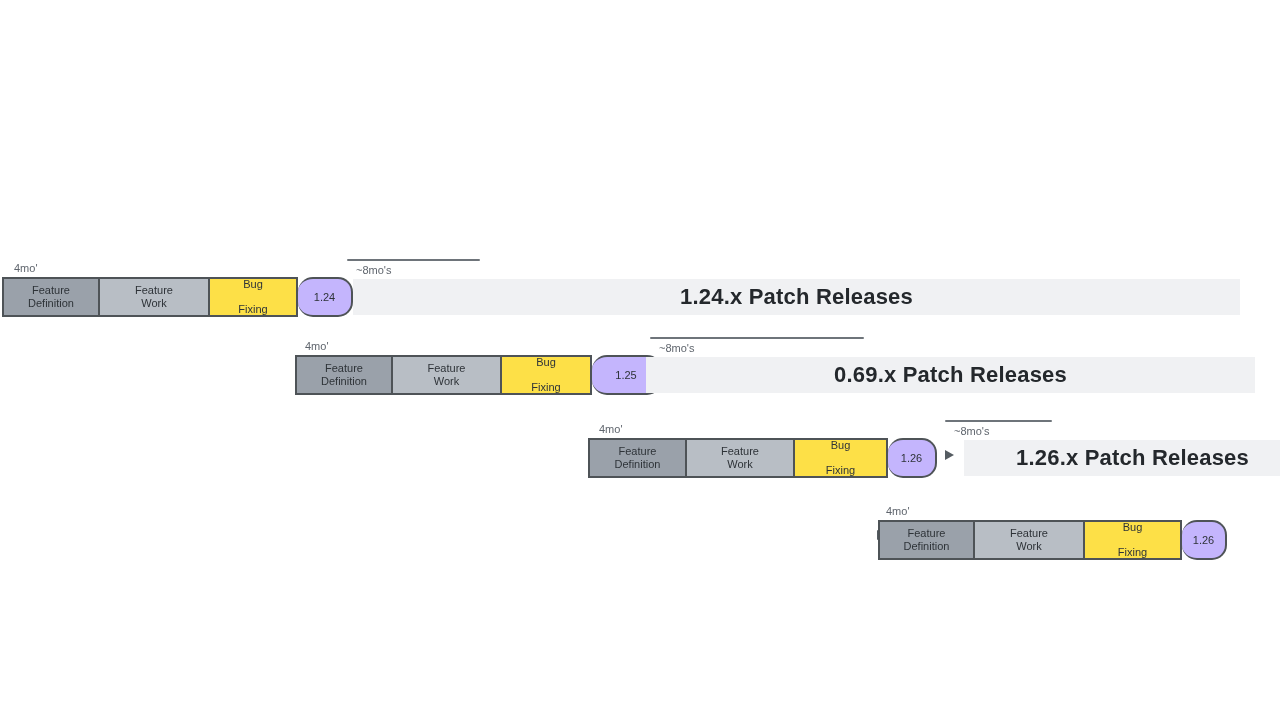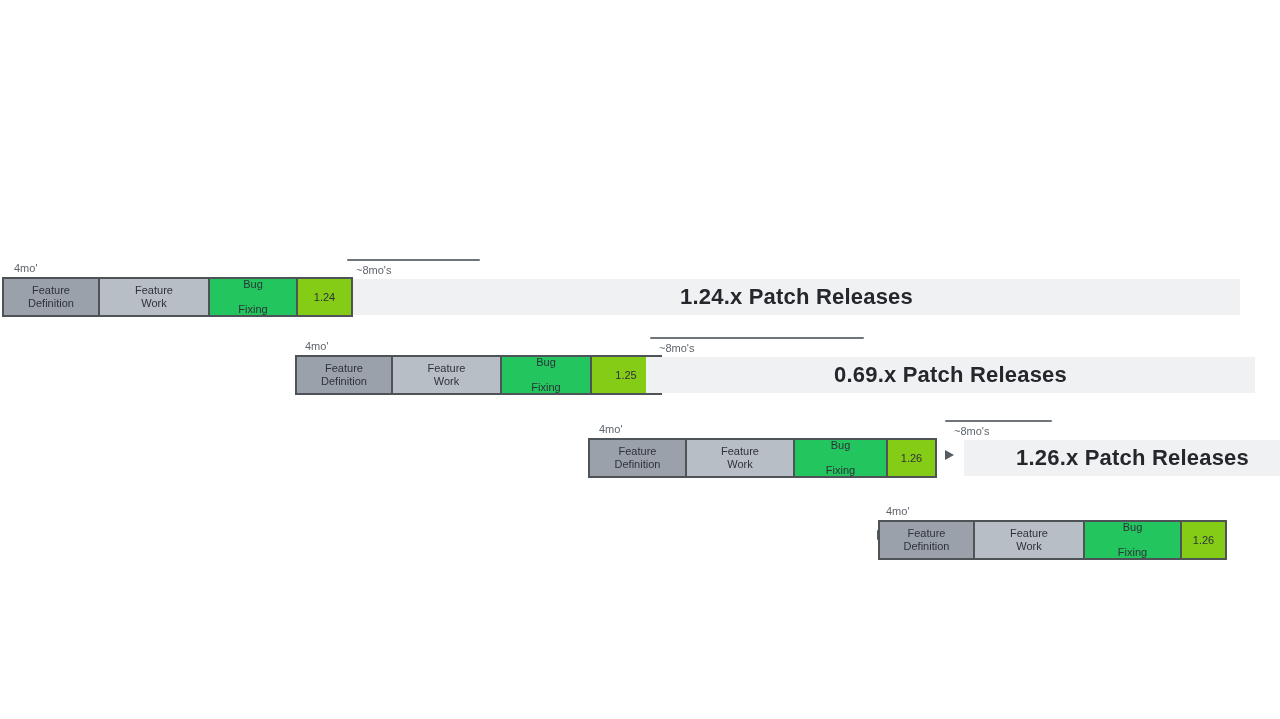--- a/index.html
+++ b/index.html
@@ -29,22 +29,22 @@
   .phase-row { position: absolute; display: flex; }
   .phase {
     box-sizing: border-box; height: 40px;
     border: 2px solid #4e5357;
     display: flex; flex-direction: column; align-items: center; justify-content: center;
     font-size: 11px; line-height: 13px; color: #2e3338; text-align: center;
   }
   .phase + .phase { border-left: none; }
   .phase.fd  { background: #9aa1aa; }
   .phase.fw  { background: #b8bec5; }
-  .phase.bf  { background: #22c55e; gap: 12px; }
-  .phase.ver { background: #84cc16; }
+  .phase.bf  { background: #fde047; gap: 12px; }
+  .phase.ver { background: #c4b5fd; border-radius: 15px; }
 
   
   .patch-bar {
     position: absolute; height: 36px; background: #f0f1f3;
     display: flex; align-items: center; justify-content: center;
   }
   .patch-bar span {
     font-size: 22px; color: #24282c; letter-spacing: 0.2px; white-space: nowrap; font-weight: bold;
   }
 </style>

